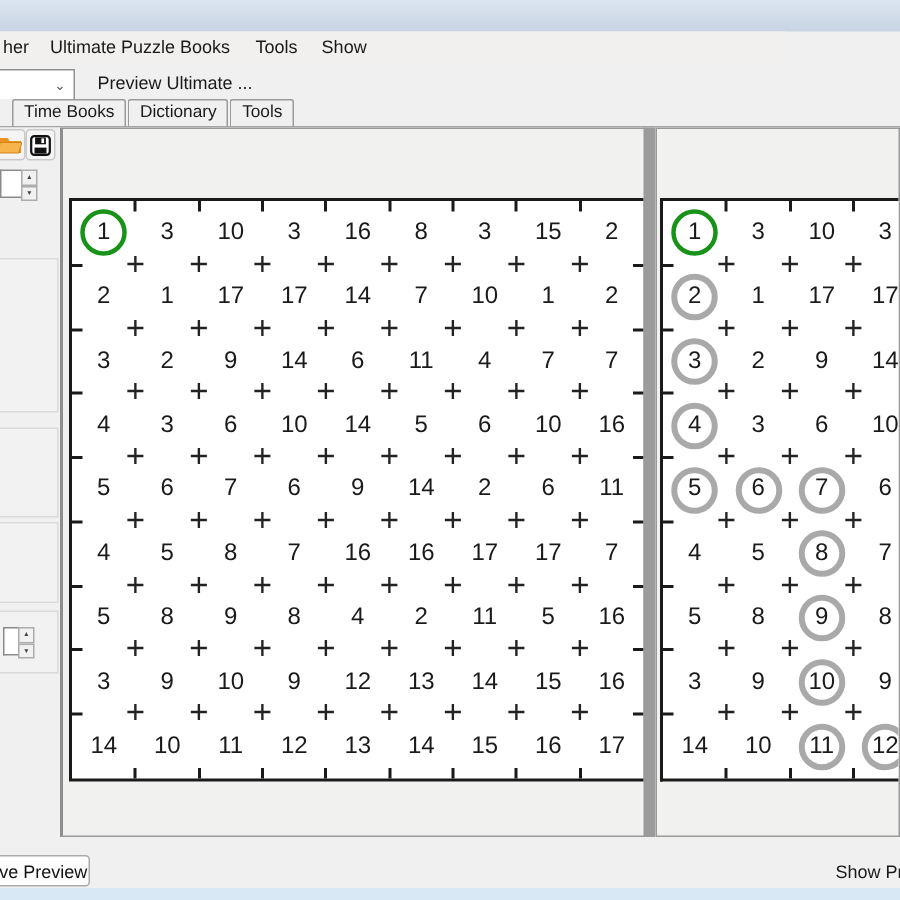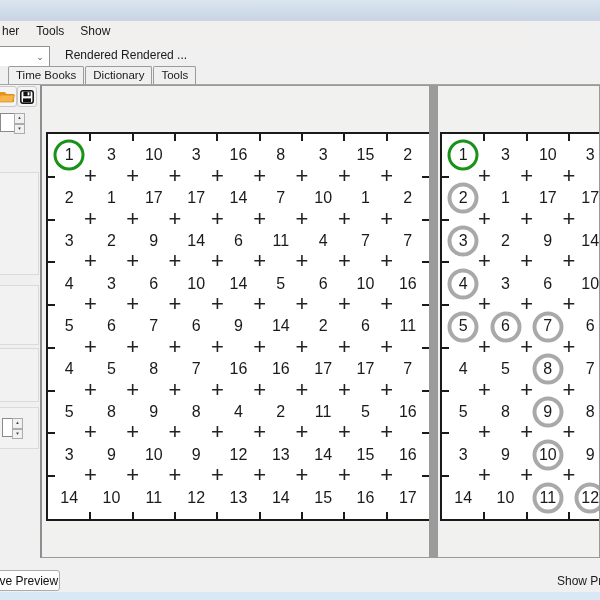--- a/index.html
+++ b/index.html
@@ -67,29 +67,30 @@
 </style>
 </head>
 <body>
 
 <div class="window">
 
   <div class="titlebar"></div>
 
   <div class="menubar">
     <span class="menuitem" style="margin-left:2px">her</span>
+    <span class="menuitem" style="margin-left:14px">Ultimate Puzzle Books</span>
     <span class="menuitem" style="margin-left:17px">Tools</span>
     <span class="menuitem" style="margin-left:16px">Show</span>
   </div>
 
   <div class="cmdrow">
     <div class="combo">
       <span class="chev">⌄</span>
     </div>
-    <span class="cmdlabel">Rendered Rendered ...</span>
+    <span class="cmdlabel">Preview Ultimate ...</span>
   </div>
 
   <div class="tabrow">
     <span class="tab">Time Books</span>
     <span class="tab">Dictionary</span>
     <span class="tab">Tools</span>
   </div>
 
   <div class="main">
 

